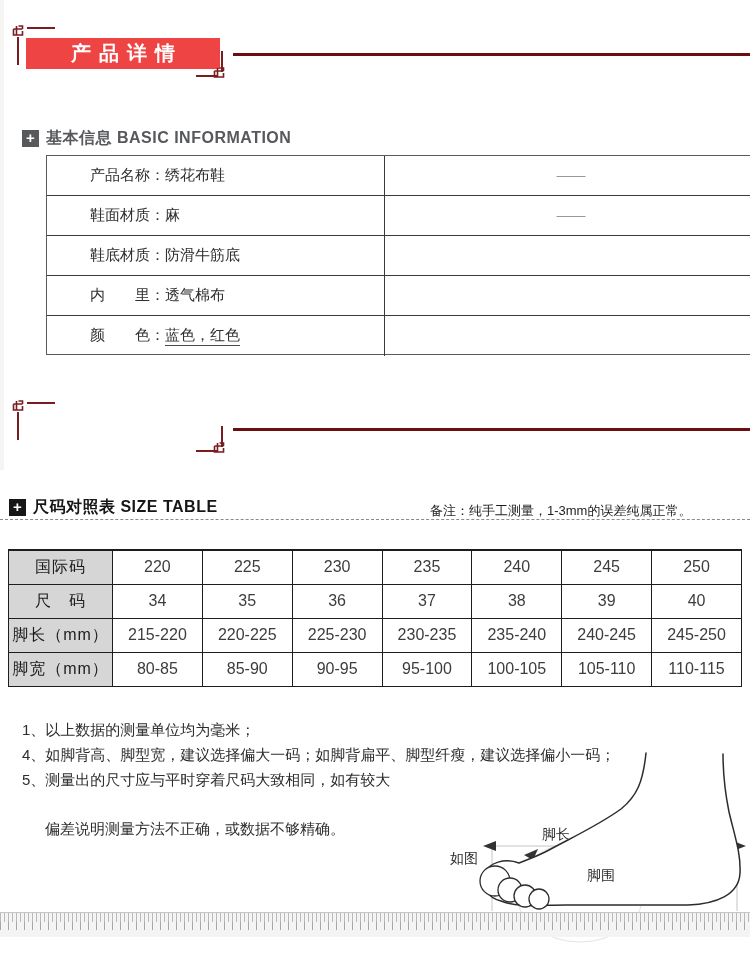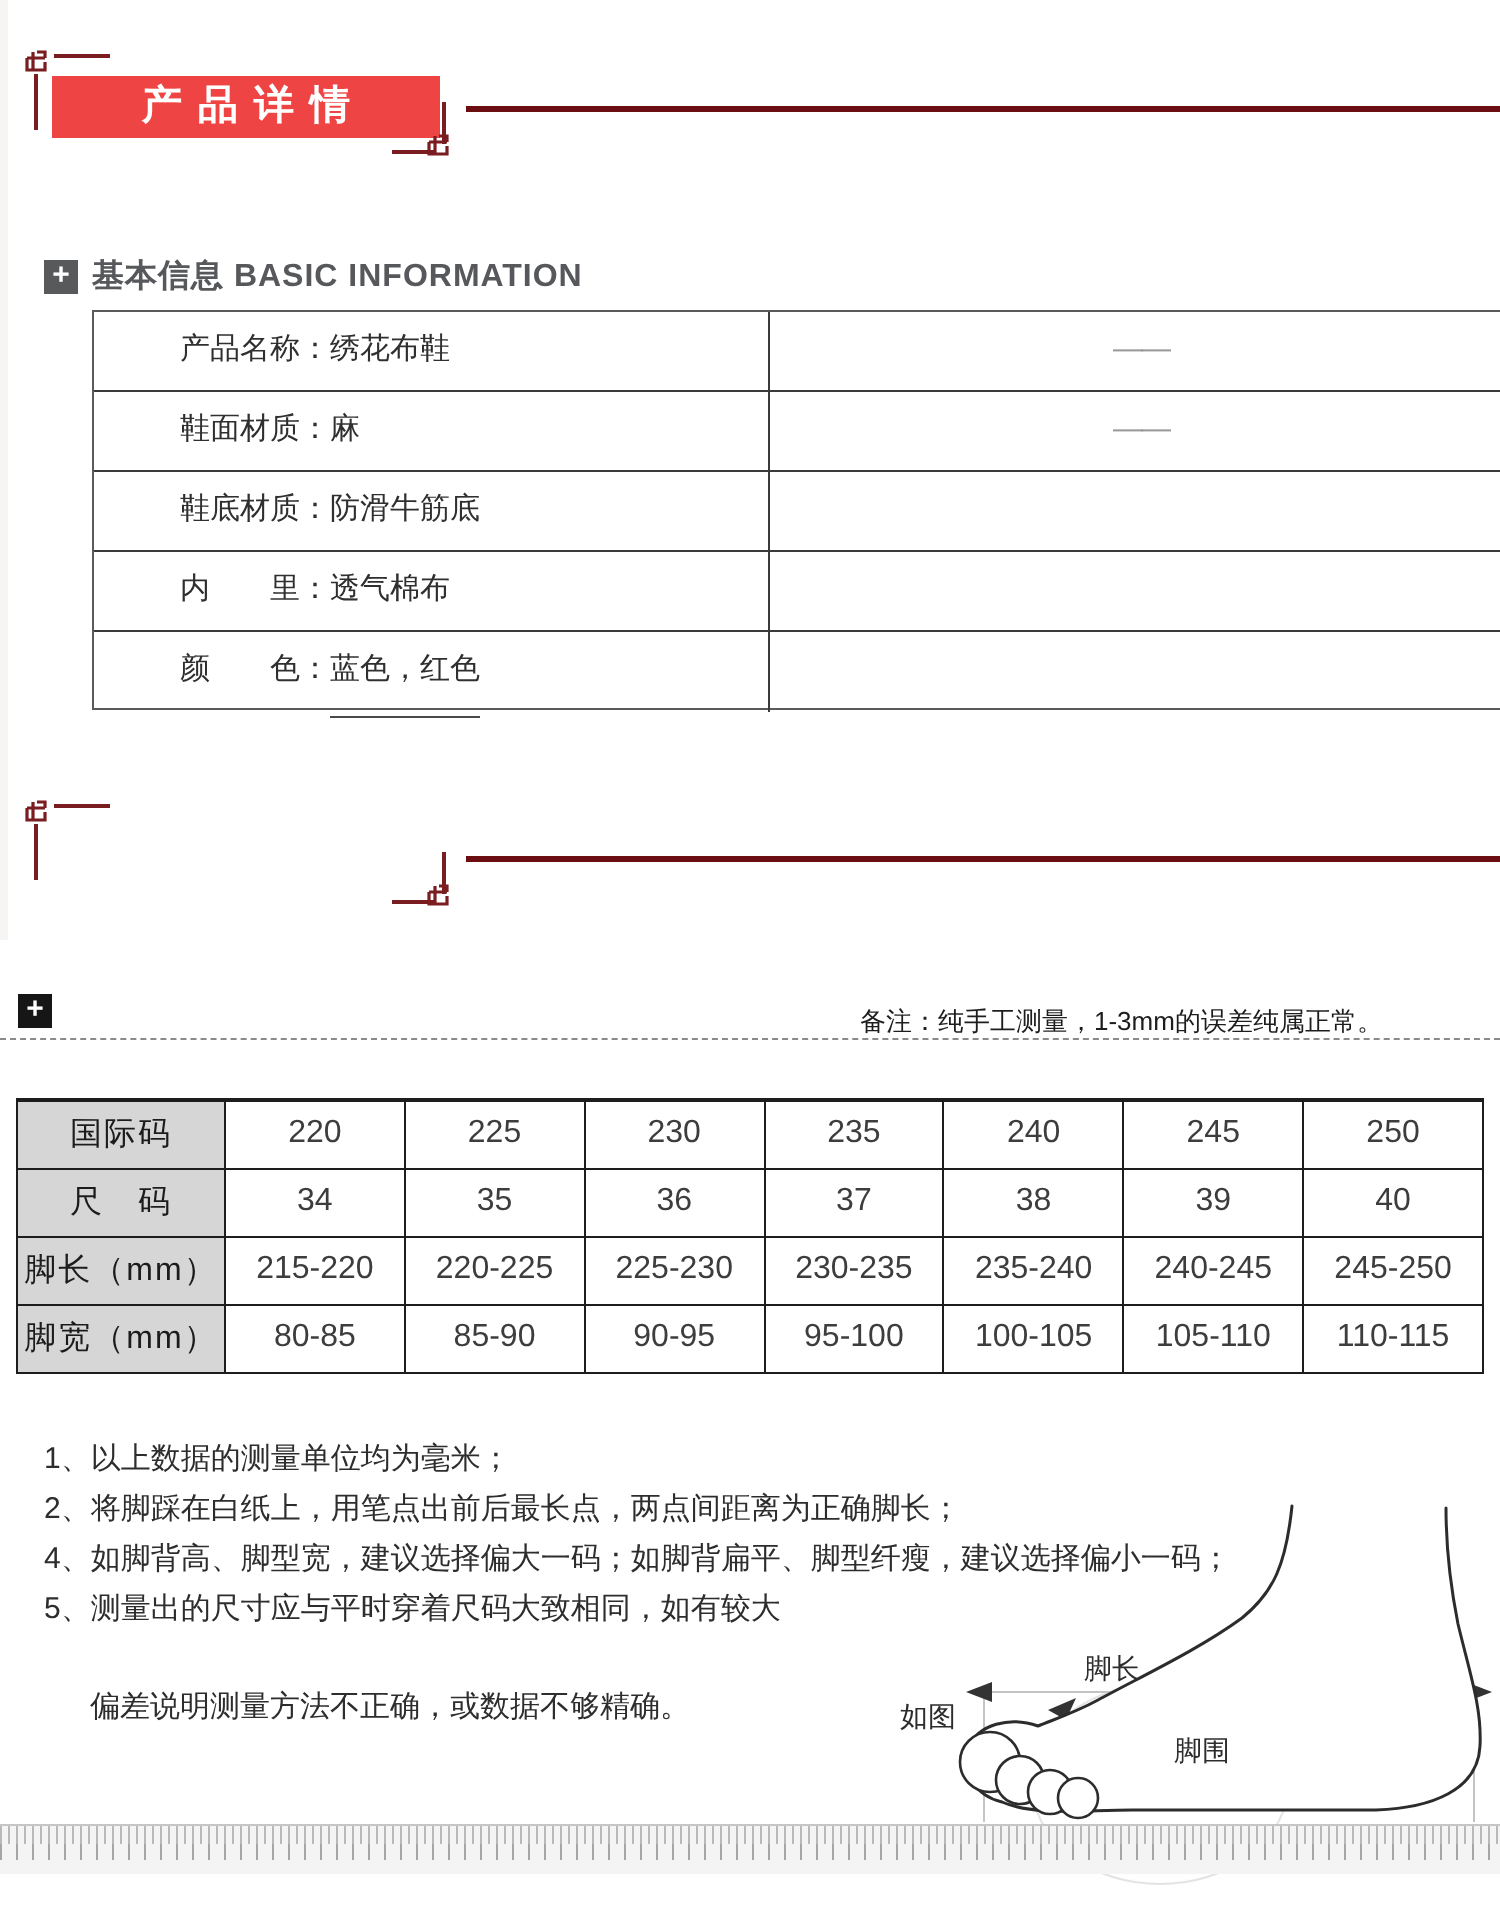--- a/index.html
+++ b/index.html
@@ -52,21 +52,21 @@
     margin-left:29px;
   }
   .bi-row { display:flex; height:40px; border-bottom:1px solid #3a3a3a; }
   .bi-row:last-child { border-bottom:none; }
   .bi-left {
     width:338px; border-right:1px solid #3a3a3a;
     padding-left:43px; line-height:38px; font-size:15px; color:#2f2f2f;
     white-space:nowrap;
   }
   .bi-right { flex:1; text-align:center; line-height:38px; font-size:15px; color:#999; letter-spacing:-1px; }
-  .color-link { color:#2f2f2f; border-bottom:1px solid #4a4a4a; padding-bottom:15px; cursor:pointer; }
+  .color-link { color:#2f2f2f; border-bottom:1px solid #4a4a4a; padding-bottom:2px; cursor:pointer; }
 
   
   .dashed-divider { position:absolute; left:0; top:519px; width:750px; border-top:1px dashed #8a8a8a; }
 
   
   .size-table {
     position:absolute; left:8px; top:549px; width:734px;
     border-collapse:collapse;
     border:1px solid #1d1d1d; border-top:2px solid #1d1d1d;
   }
@@ -168,20 +168,21 @@
   <svg class="knot-br" width="17" height="16" viewBox="0 0 16 16">
     <g fill="none" stroke="#7a1d20" stroke-width="1.6">
       <path d="M2 5 h9 M5 2 v9 M2 5 v6 h4 M11 5 v-3 h-4 M5 11 h6 v-4"></path>
     </g>
   </svg>
   <div class="long-line"></div>
 </div>
 
 <div class="sec-head" id="head-size">
   <span class="plus-icon">+</span>
+  <span class="sec-title">尺码对照表 SIZE TABLE</span>
 </div>
 <div class="size-note">备注：纯手工测量，1-3mm的误差纯属正常。</div>
 <div class="dashed-divider"></div>
 
 <table class="size-table">
   <tbody>
       <tr>
     <td class="hdr">国际码</td>
     <td>220</td>
     <td>225</td>
@@ -219,21 +220,20 @@
     <td>95-100</td>
     <td>100-105</td>
     <td>105-110</td>
     <td>110-115</td>
   </tr>
 </tbody>
   </table>
 
 <div class="notes">
   <div class="note-line">1、以上数据的测量单位均为毫米；</div>
-  <div class="note-line">2、将脚踩在白纸上，用笔点出前后最长点，两点间距离为正确脚长；</div>
   <div class="note-line">4、如脚背高、脚型宽，建议选择偏大一码；如脚背扁平、脚型纤瘦，建议选择偏小一码；</div>
   <div class="note-line">5、测量出的尺寸应与平时穿着尺码大致相同，如有较大</div>
   <div class="note-line note-cont">偏差说明测量方法不正确，或数据不够精确。</div>
 </div>
 
 <svg class="diagram-svg" viewBox="0 0 750 217">
 
   <ellipse cx="580" cy="152" rx="64" ry="50" fill="none" stroke="#e3e3e3" stroke-width="1"></ellipse>
 
   <path d="M492 106 H737 M492 106 V171 M737 106 V171" fill="none" stroke="#c4c4c4" stroke-width="1"></path>

